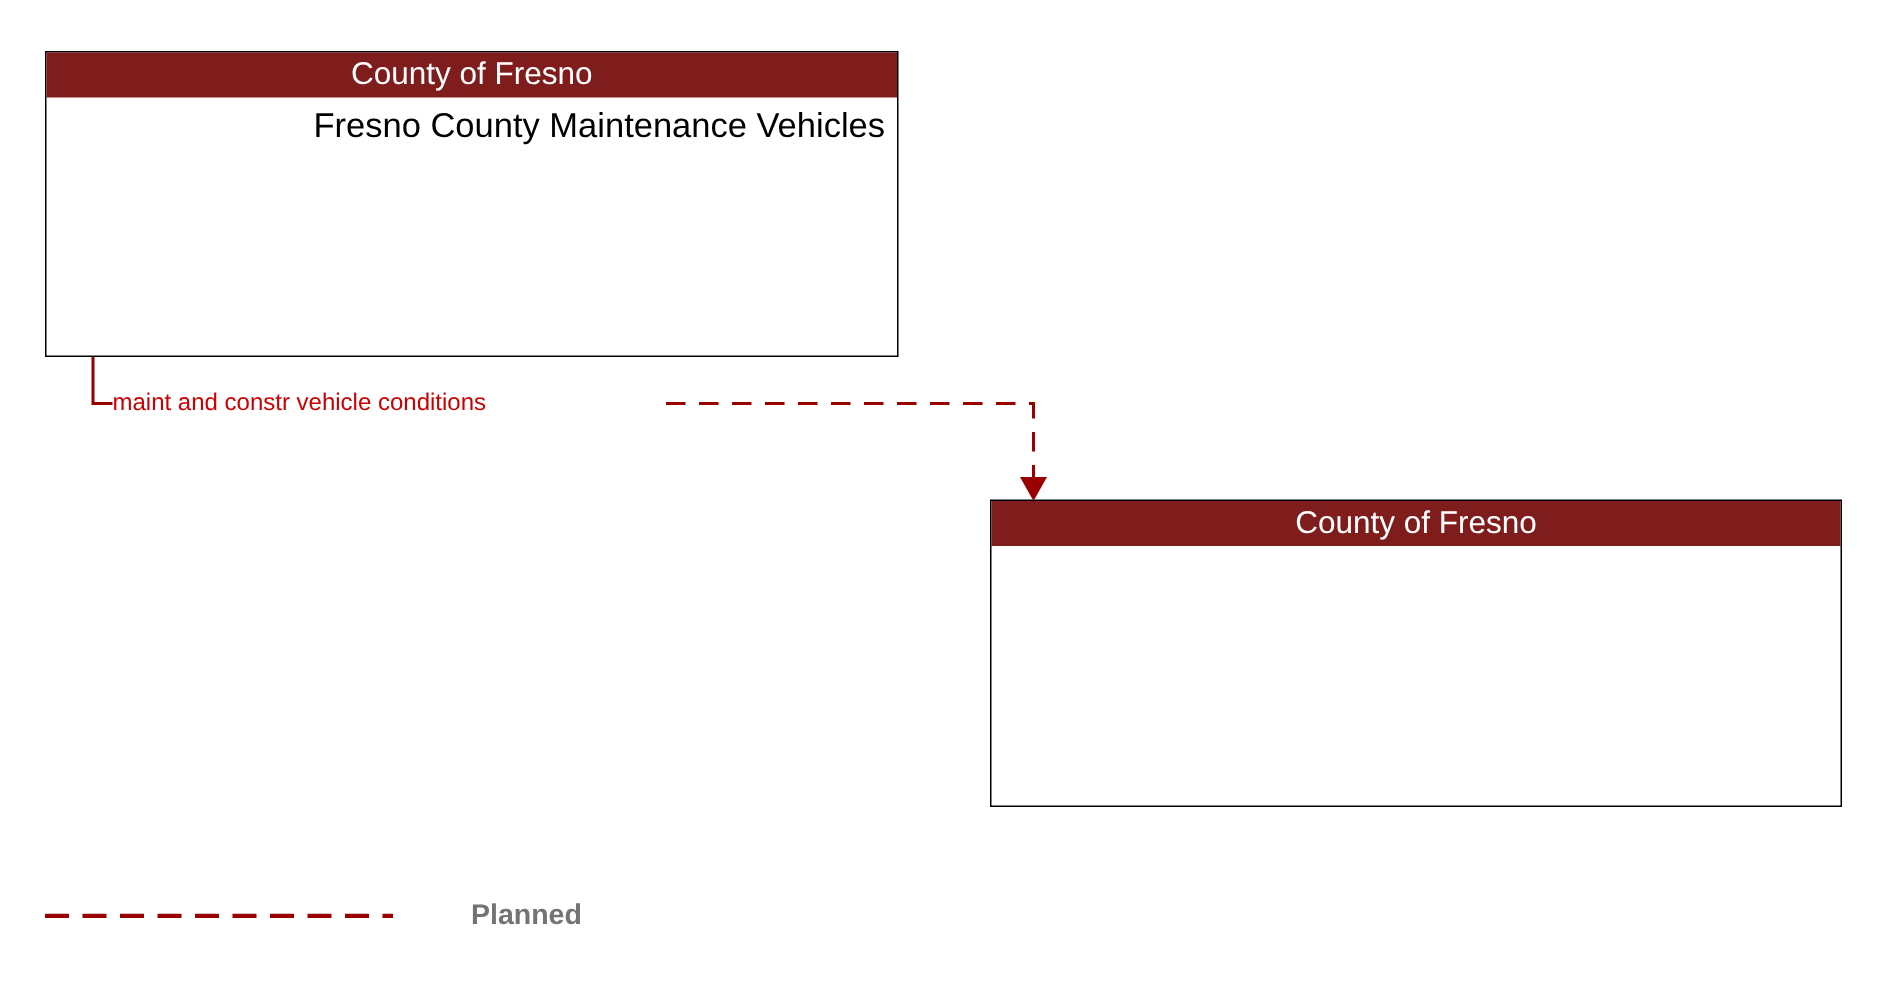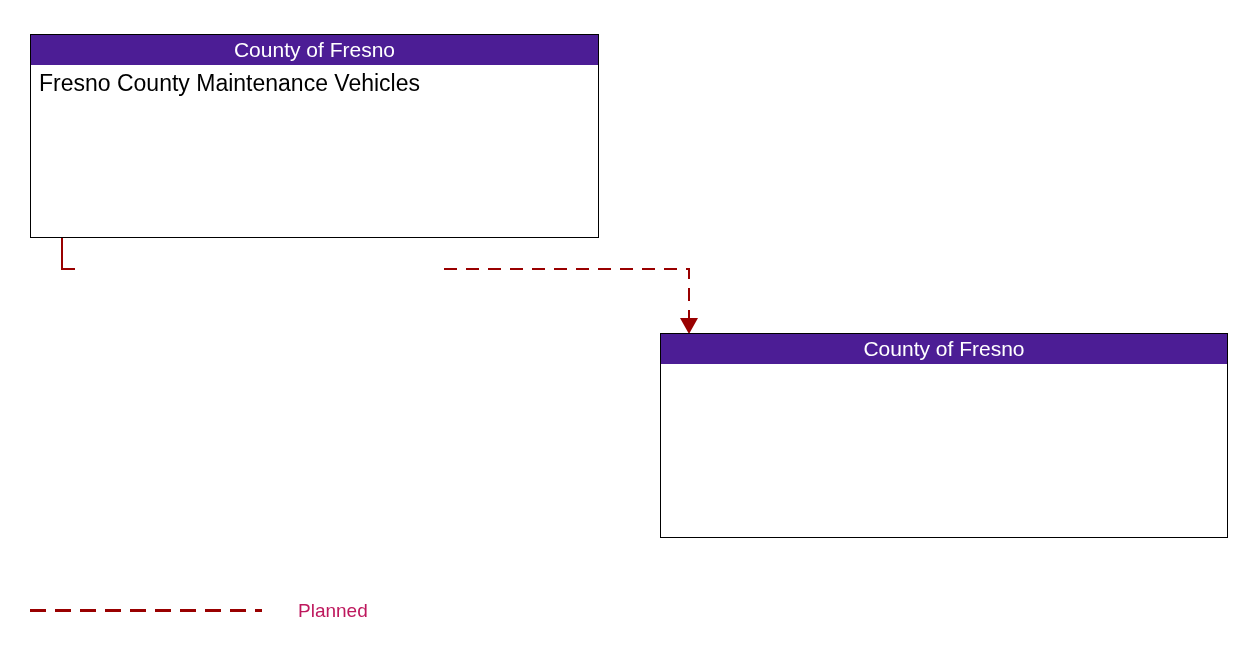--- a/index.html
+++ b/index.html
@@ -28,33 +28,33 @@
   
   .entity-box {
     position: absolute;
     box-sizing: border-box;
     border: 1px solid #000000;
     background: #ffffff;
     display: flex;
     flex-direction: column;
   }
   .entity-header {
-    background: #4c1d95;
+    background: #7f1d1d;
     color: #ffffff;
     text-align: center;
     font-size: 21px;
     line-height: 30px;
     height: 30px;
     white-space: nowrap;
     overflow: hidden;
     font-family: "Liberation Sans", sans-serif;
   }
   .entity-name {
     color: #000000;
-    text-align: left;
+    text-align: right;
     font-size: 23px;
     line-height: 1.18;
     padding: 5px 8px 0 8px;
     font-family: "Liberation Sans", sans-serif;
   }
 
   #box-source {
     left: 30px;
     top: 34px;
     width: 569px;
@@ -89,27 +89,28 @@
   }
   .legend-swatch {
     position: absolute;
     left: 0px;
     top: 11px;
     width: 232px;
     height: 3px;
   }
   .legend-text {
     position: absolute;
-    left: 268px;
+    left: 284px;
     top: 0px;
     font-size: 19px;
     line-height: 26px;
-    color: #be185d;
+    color: #737373;
     white-space: nowrap;
     font-family: "Liberation Sans", sans-serif;
+    font-weight: bold;
   }
 </style>
 </head>
 <body>
 
 <div class="diagram-canvas">
 
   <svg class="connector-layer" width="1251" height="656" style="position:absolute;left:0;top:0;">
 
     <polyline points="62,238 62,269 75,269" fill="none" stroke="#990000" stroke-width="2"></polyline>
@@ -117,20 +118,21 @@
     <polyline points="444,269 689,269 689,322" fill="none" stroke="#990000" stroke-width="2" stroke-dasharray="13 9"></polyline>
 
     <polygon points="680,318 698,318 689,334" fill="#990000"></polygon>
   </svg>
 
   <div class="entity-box" id="box-source">
     <div class="entity-header">County of Fresno</div>
     <div class="entity-name">Fresno County Maintenance Vehicles</div>
   </div>
 
+  <div class="flow-label">maint and constr vehicle conditions</div>
 
   <div class="entity-box" id="box-target">
     <div class="entity-header">County of Fresno</div>
   </div>
 
   <div class="legend">
     <svg class="legend-swatch" width="232" height="3">
       <line x1="0" y1="1.5" x2="232" y2="1.5" stroke="#990000" stroke-width="3" stroke-dasharray="16 9"></line>
     </svg>
     <div class="legend-text">Planned</div>

